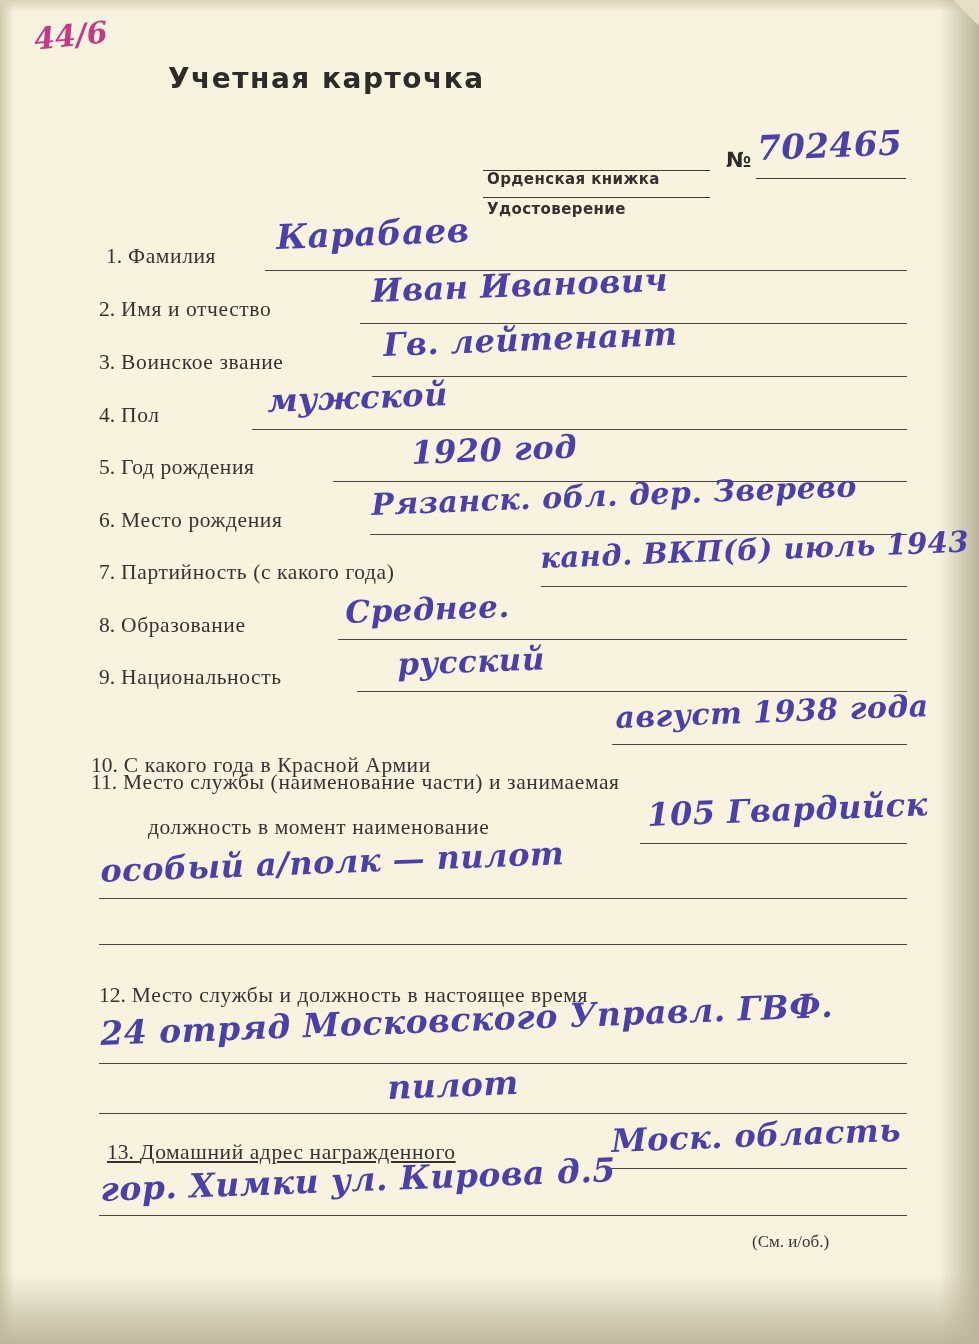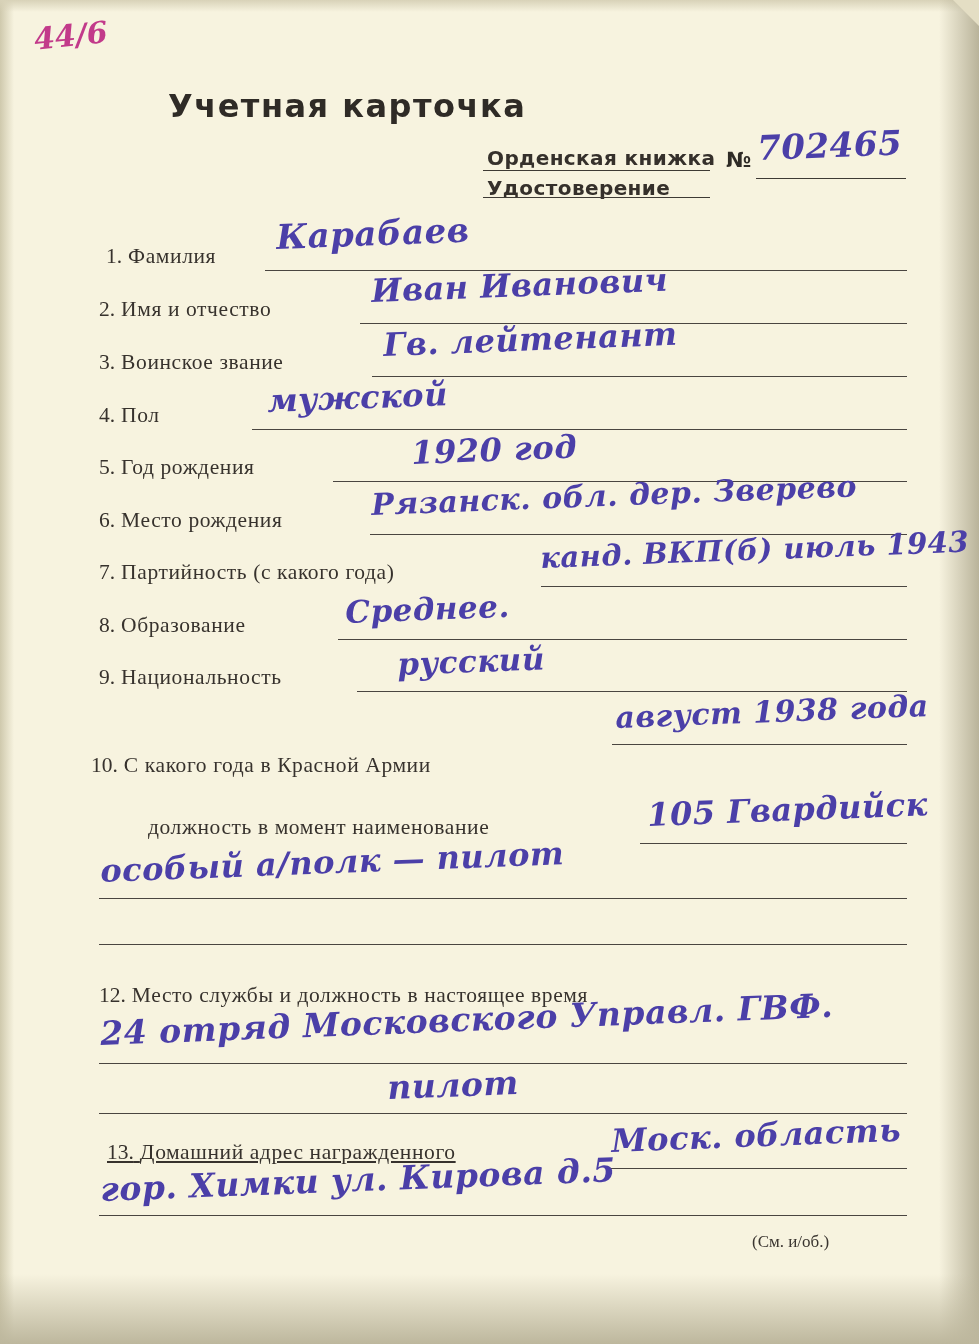--- a/index.html
+++ b/index.html
@@ -60,45 +60,45 @@
     white-space: nowrap;
     position: absolute;
   }
 
   .title {
     position: absolute;
     left: 168px;
     top: 62px;
     font-family: "DejaVu Sans", sans-serif;
     font-weight: bold;
-    font-size: 32px;
+    font-size: 28px;
     letter-spacing: 1.5px;
     color: #2f2b26;
-    margin-top: 25px;
   }
 
   .archive-mark {
     position: absolute;
     left: 34px;
     top: 18px;
     font-family: "DejaVu Serif", serif;
     font-size: 30px;
     font-weight: 700;
     color: #c23a8a;
     font-style: italic;
     transform: rotate(-6deg);
   }
 
   .sub-label {
     position: absolute;
     font-family: "DejaVu Sans", sans-serif;
     font-weight: bold;
-    font-size: 20px;
+    font-size: 15px;
     color: #35302b;
     letter-spacing: 0.4px;
+    margin-top: 24px;
   }
 
   .num-label {
     position: absolute;
     font-family: "DejaVu Sans", sans-serif;
     font-weight: bold;
     font-size: 21px;
     color: #2f2b26;
     letter-spacing: 1px;
   }
@@ -217,20 +217,24 @@
   <div class="rule" style="left:357px; top:691px; width:550px;"></div>
   <div class="hw" style="left:398px; top:646px; font-size:31px;">русский</div>
 
   <div class="field-label" style="left:91px; top:718px;margin-top:35px;">
     <span class="idx">10.</span>
     <span>С какого года в Красной Армии</span>
   </div>
   <div class="rule" style="left:612px; top:744px; width:295px;"></div>
   <div class="hw" style="left:616px; top:700px; font-size:30px;">август 1938 года</div>
 
+  <div class="field-label" style="left:91px; top:770px;">
+    <span class="idx">11.</span>
+    <span>Место службы  (наименование части)  и  занимаемая</span>
+  </div>
   <div class="field-label" style="left:148px; top:815px;">
     <span>должность в момент наименование</span>
   </div>
   <div class="rule" style="left:640px; top:843px; width:267px;"></div>
   <div class="hw" style="left:648px; top:796px; font-size:32px;">105 Гвардийск</div>
 
   <div class="rule" style="left:99px; top:898px; width:808px;"></div>
   <div class="hw" style="left:101px; top:852px; font-size:32px;">особый а/полк  —  пилот</div>
 
   <div class="rule" style="left:99px; top:944px; width:808px;"></div>

